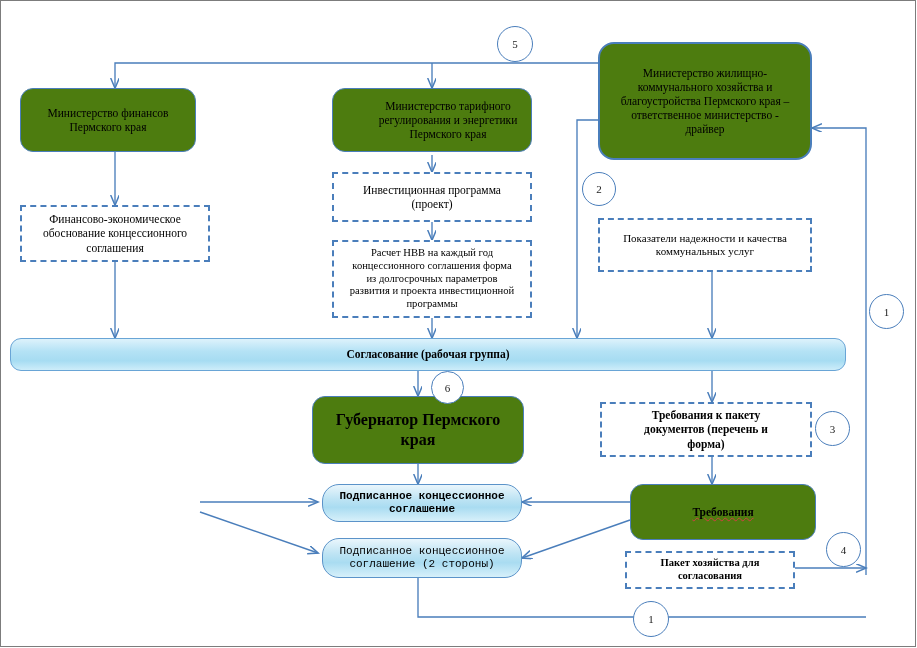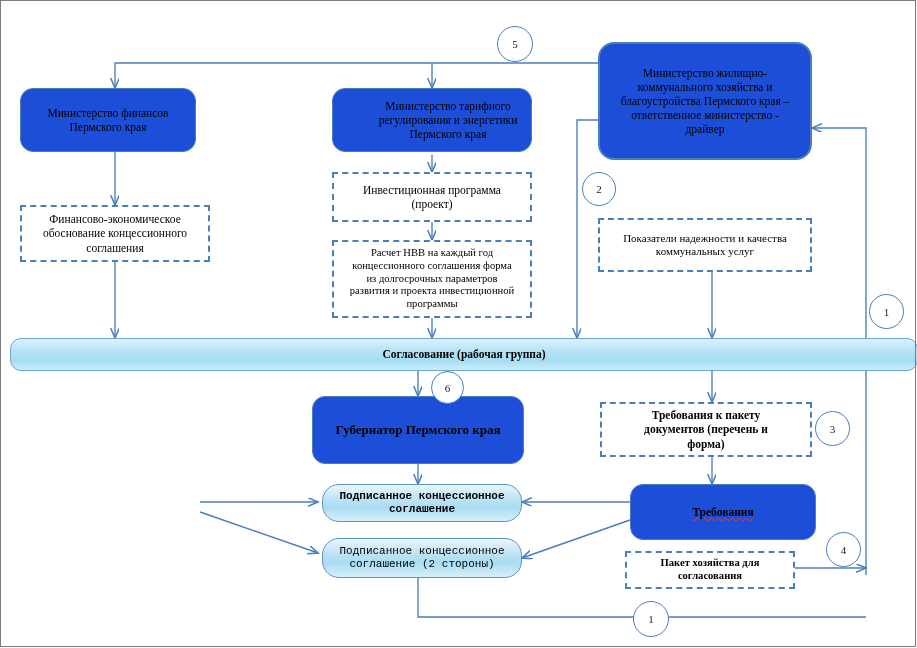--- a/index.html
+++ b/index.html
@@ -9,21 +9,21 @@
   }
   #canvas{position:absolute;left:0;top:0;width:917px;height:648px;}
   svg.wires{position:absolute;left:0;top:0;width:917px;height:648px;pointer-events:none;}
 
   .node{position:absolute;box-sizing:border-box;display:flex;align-items:center;
         justify-content:center;text-align:center;}
   .node .txt{display:block;line-height:1.22;padding:0 6px;}
 
   
   .rbox{
-    border:1.6px solid #4a7ebb;border-radius:13px;background:#1d4ed8;
+    border:1.6px solid #4a7ebb;border-radius:13px;background:#4d7c0f;
   }
   .rbox.thick{border-width:2.6px;border-radius:16px;}
 
   
   .dbox{
     border:2px dashed #4a7ebb;background:#ffffff;
   }
 
   
   .gbox{
@@ -147,26 +147,26 @@
 из долгосрочных параметров
 развития и проекта инвестиционной
 программы</span>
   </div>
 
   <div class="node dbox" style="left:598px;top:218px;width:214px;height:54px;">
     <span class="txt" style="font-size:11px;white-space:pre-line;">Показатели надежности  и качества
 коммунальных  услуг</span>
   </div>
 
-  <div class="node wide-bar" style="left:10px;top:338px;width:908px;height:33px;">
+  <div class="node wide-bar" style="left:10px;top:338px;width:836px;height:33px;">
     <span class="txt b" style="font-size:11.5px;">Согласование (рабочая группа)</span>
   </div>
 
   <div class="node rbox" style="left:312px;top:396px;width:212px;height:68px;">
-    <span class="txt b" style="font-size:13px;white-space:pre-line;">Губернатор Пермского  края</span>
+    <span class="txt b" style="font-size:16px;white-space:pre-line;">Губернатор Пермского  края</span>
   </div>
 
   <div class="node dbox" style="left:600px;top:402px;width:212px;height:55px;">
     <span class="txt b" style="font-size:11.5px;white-space:pre-line;">Требования к пакету
 документов (перечень и
 форма)</span>
   </div>
 
 
   <div class="node gbox" style="left:322px;top:484px;width:200px;height:38px;">

